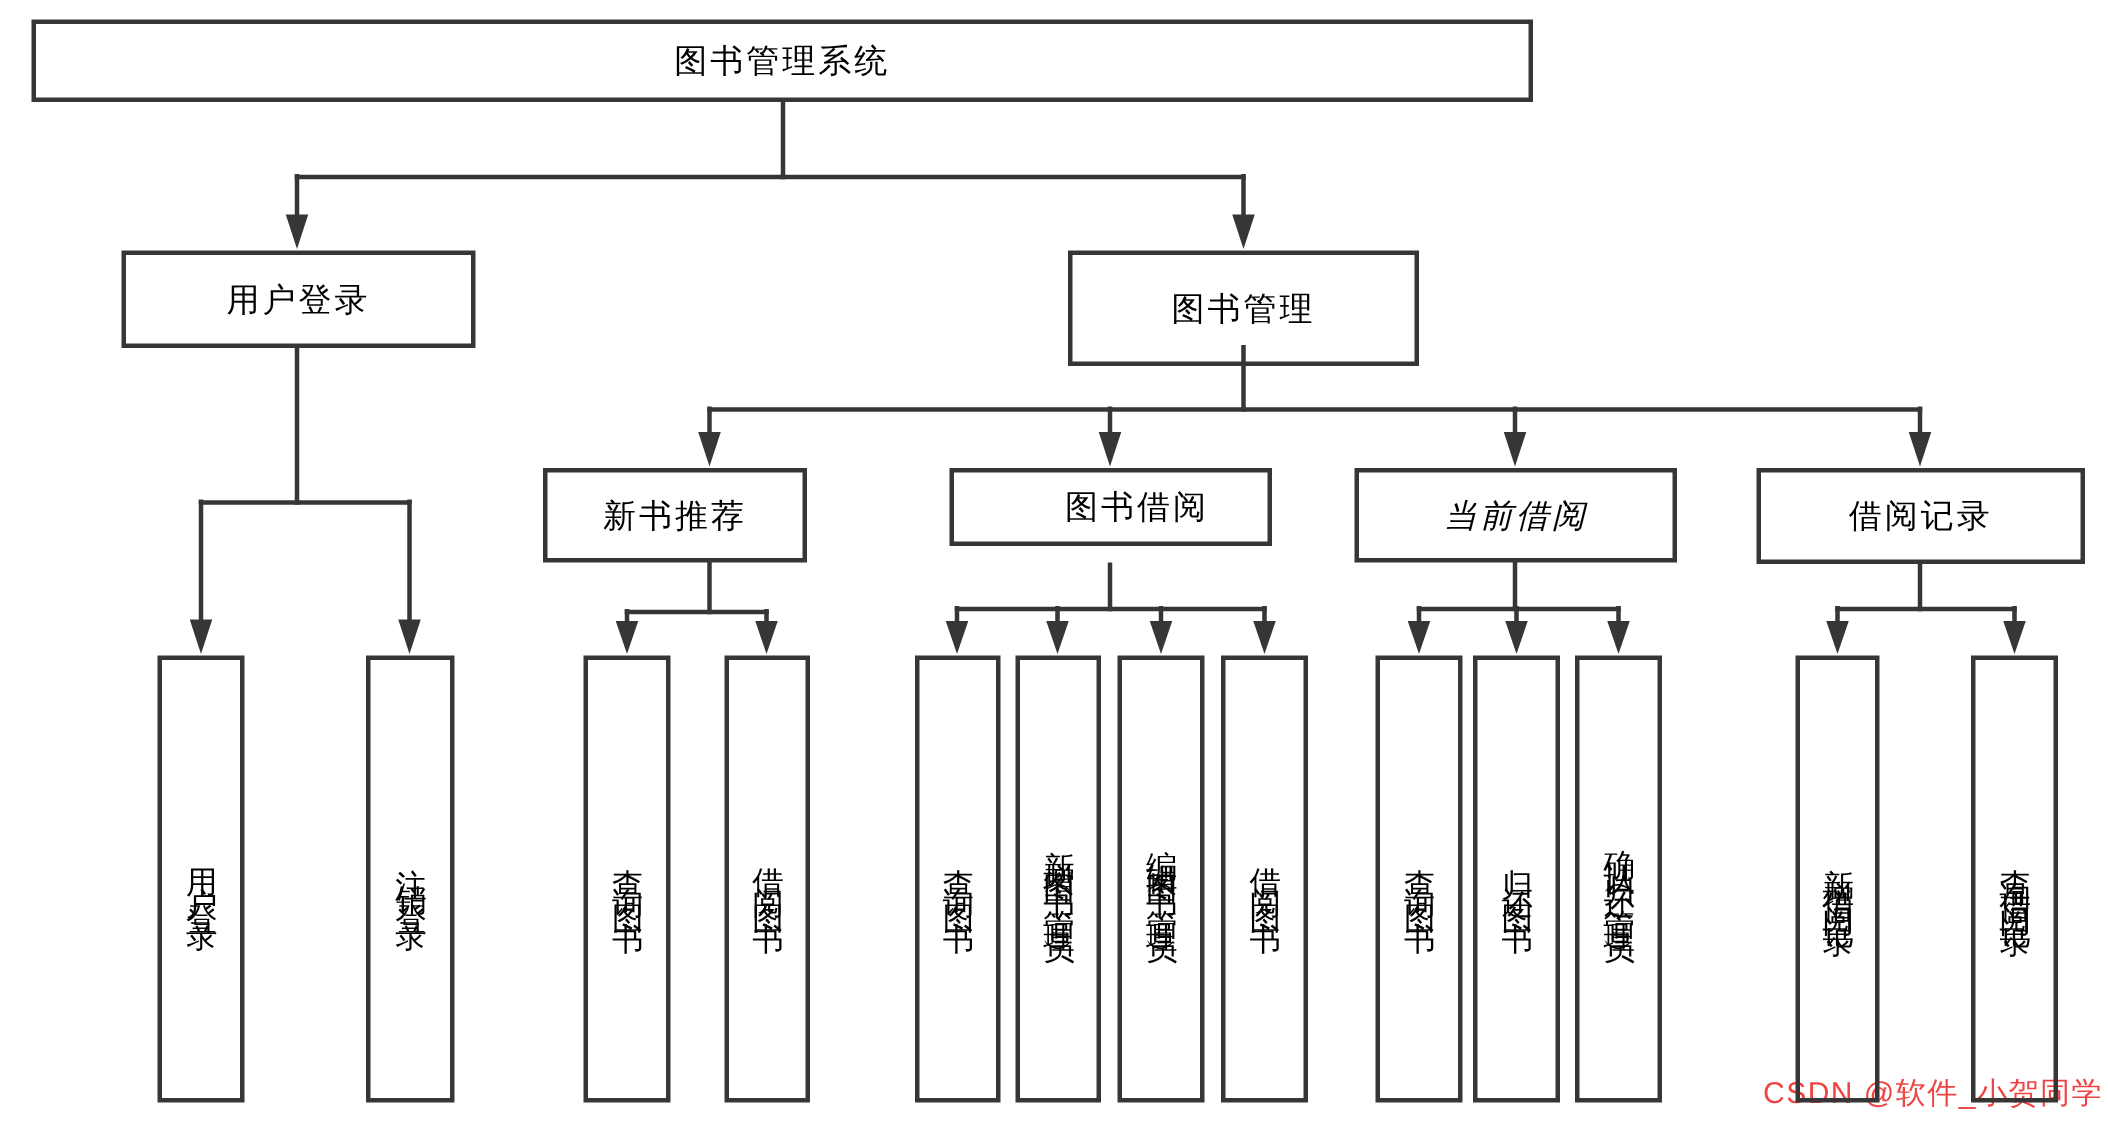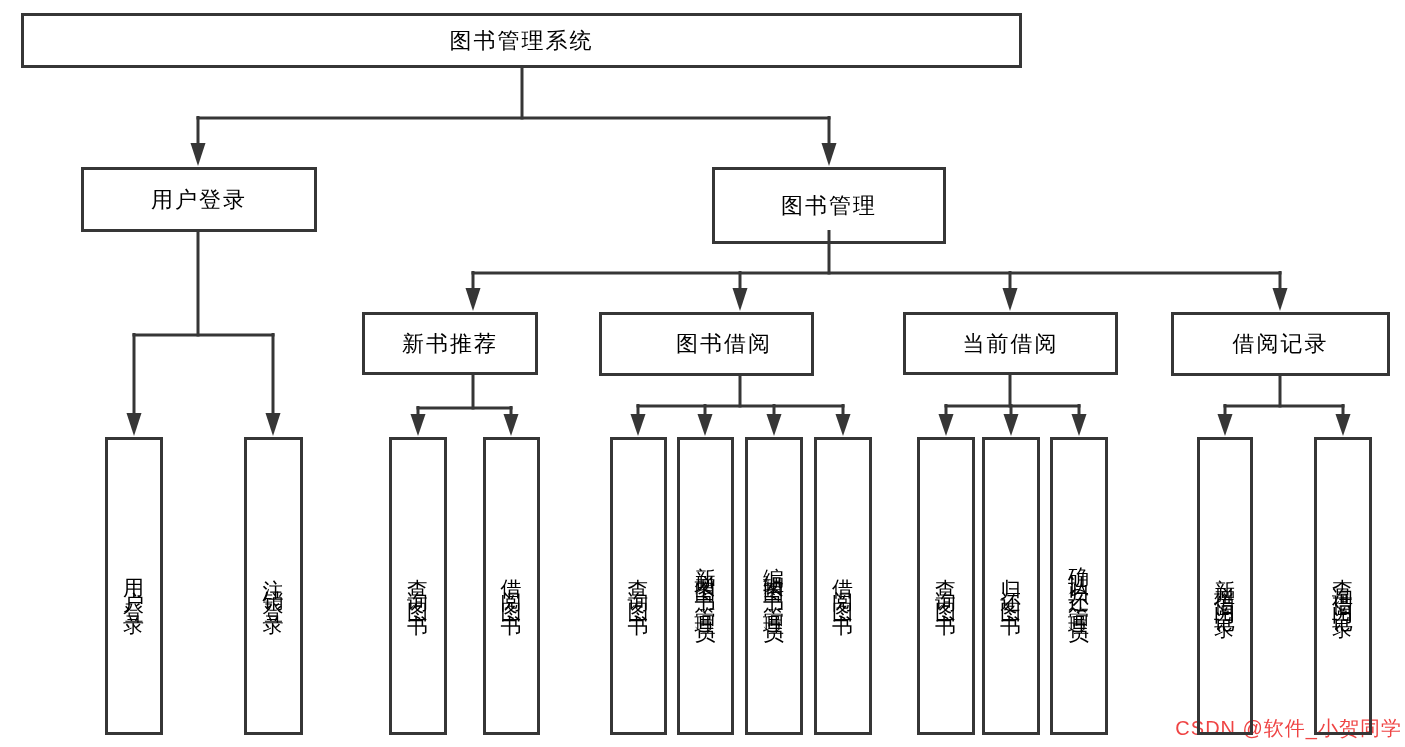--- a/index.html
+++ b/index.html
@@ -136,24 +136,24 @@
   <div class="node h" style="left:81px; top:167px; width:236px; height:65px;">
     <span class="lbl">用户登录</span>
   </div>
   <div class="node h" style="left:712px; top:167px; width:234px; height:77px;">
     <span class="lbl">图书管理</span>
   </div>
 
   <div class="node h" style="left:362px; top:312px; width:176px; height:63px;">
     <span class="lbl">新书推荐</span>
   </div>
-  <div class="node h" style="left:599px; top:312px; width:215px; height:64px;padding-left:35px;">
+  <div class="node h" style="left:633px; top:312px; width:215px; height:52px;padding-left:35px;">
     <span class="lbl">图书借阅</span>
   </div>
-  <div class="node h" style="left:903px; top:312px; width:215px; height:63px;">
+  <div class="node h" style="left:903px; top:312px; width:215px; height:63px;font-style:italic;">
     <span class="lbl">当前借阅</span>
   </div>
   <div class="node h" style="left:1171px; top:312px; width:219px; height:64px;">
     <span class="lbl">借阅记录</span>
   </div>
 
   <div class="node leaf" style="left:105px; top:437px; width:58px; height:298px;">
     <span class="lbl">用户登录</span>
   </div>
   <div class="node leaf" style="left:244px; top:437px; width:59px; height:298px;">

